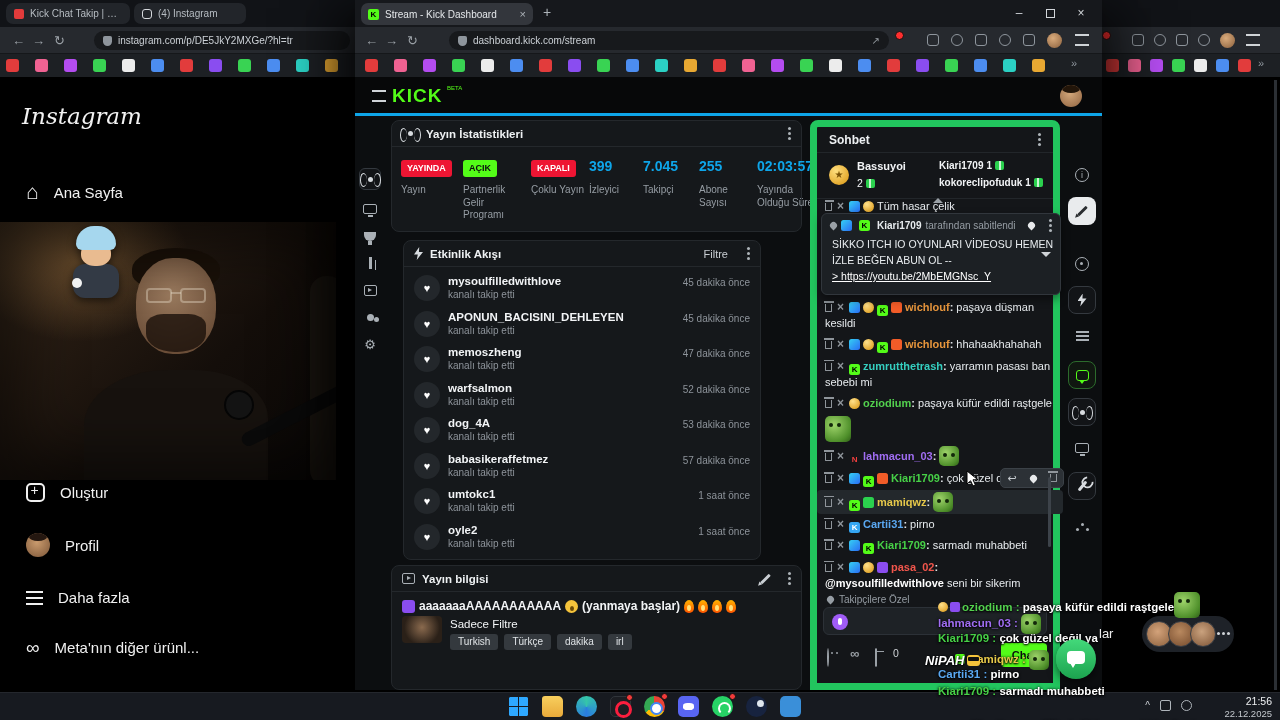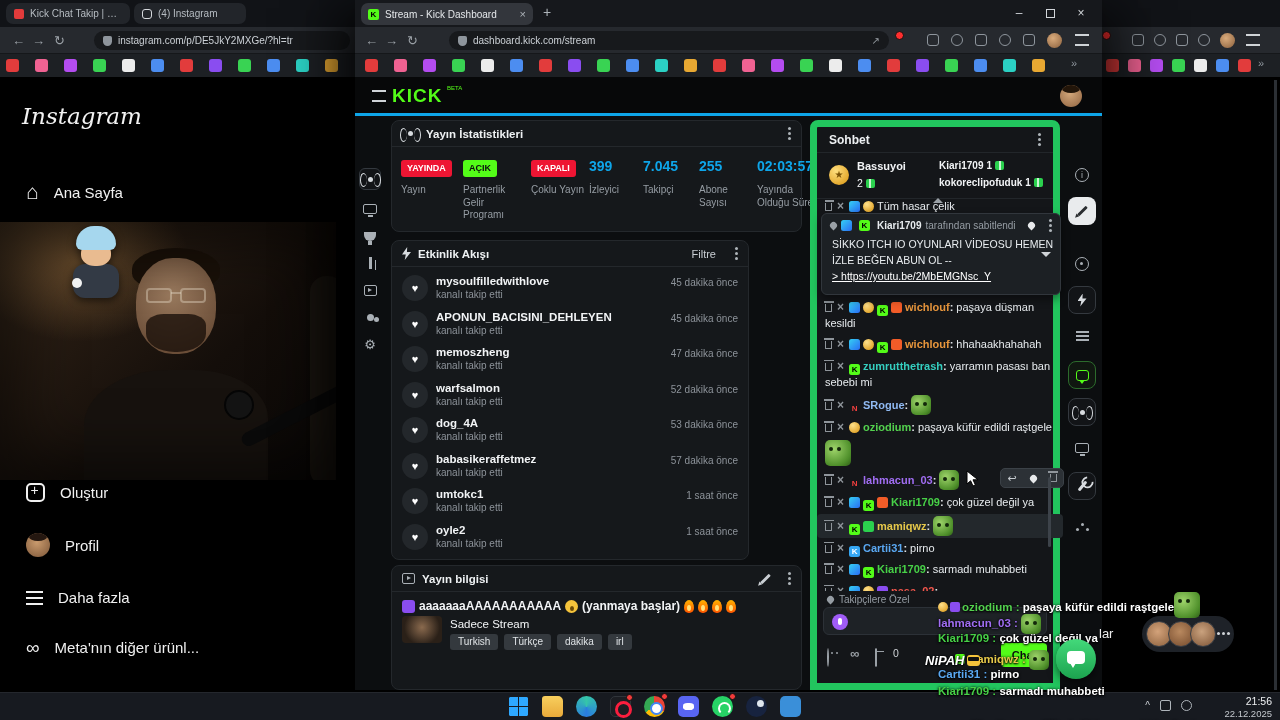--- a/index.html
+++ b/index.html
@@ -101,21 +101,21 @@
 .kebab.noauto{margin-left:0}
 
 #stats{left:36px;top:43px;width:411px;height:112px}
 .scell{position:absolute;top:36px;width:58px}
 .sbadge{display:inline-block;height:17px;line-height:17px;padding:0 6px;border-radius:3px;font-size:9px;font-weight:bold}
 .sbadge.red{background:#ee1533;color:#fff}
 .sbadge.green{background:#53fc18;color:#0b0d0e}
 .sval{font-size:14px;font-weight:bold;color:#0ea5e9}
 .slabel{position:absolute;left:0;top:27px;font-size:10px;color:#969da4;line-height:1.25;width:58px}
 
-#activity{left:36px;top:163px;width:358px;height:320px}
+#activity{left:48px;top:163px;width:358px;height:320px}
 .bolt{width:9px;height:13px;background:#d7dbdf;clip-path:polygon(58% 0,0 58%,42% 58%,30% 100%,100% 38%,55% 38%)}
 #act-filter{font-size:11px;color:#c9ced3;margin-left:auto}
 #act-rows{position:absolute;left:0;top:30px;right:0}
 .arow{position:relative;height:35.5px;padding:3px 10px 0 44px}
 .aheart{position:absolute;left:10px;top:4px;width:26px;height:26px;border-radius:50%;background:#23272b;color:#fff;font-size:11px;display:flex;align-items:center;justify-content:center}
 .aname{font-size:11.5px;font-weight:bold;color:#f2f4f6;line-height:1.25;white-space:nowrap;overflow:hidden;text-overflow:ellipsis;max-width:260px}
 .asub{font-size:10px;color:#8d939a;margin-top:1px}
 .atime{position:absolute;right:10px;top:6px;font-size:10px;color:#8d939a}
 
 #info{left:36px;top:488px;width:411px;height:125px}
@@ -565,21 +565,21 @@
           <span class="emj-purple"></span>
           <span class="tt">aaaaaaaAAAAAAAAAAA</span>
           <span class="emj-face"></span>
           <span class="tt">(yanmaya başlar)</span>
           <span class="flame"></span>
           <span class="flame"></span>
           <span class="flame"></span>
           <span class="flame"></span>
         </div>
         <div id="info-thumb"></div>
-        <div id="info-cat">Sadece Stream</div>
+        <div id="info-cat">Sadece Filtre</div>
         <div id="info-tags">
             <span class="tagpill">Turkish</span>
             <span class="tagpill">Türkçe</span>
             <span class="tagpill">dakika</span>
             <span class="tagpill">irl</span>
           </div>
       </div>
 
       <div id="chat">
         <div id="chat-h">
@@ -618,21 +618,20 @@
           </div>
           <div id="pin-l1">SİKKO ITCH IO OYUNLARI VİDEOSU HEMEN</div>
           <div id="pin-l2">İZLE BEĞEN ABUN OL --</div>
           <div id="pin-link">&gt; https://youtu.be/2MbEMGNsc_Y</div>
           <div id="pin-chev"></div>
         </div>
         <div id="msgs">
             <div class="cmsg"><span class="mtrash"></span><span class="mban">×</span><span class="badge" style="background: linear-gradient(135deg, rgb(53, 208, 242), rgb(42, 109, 245));"></span><span class="badge" style="background: radial-gradient(circle at 35% 30%, rgb(255, 224, 138), rgb(217, 148, 15)); border-radius: 50%;"></span><span class="badge" style="background: rgb(83, 252, 24); color: rgb(0, 0, 0);">K</span><span class="badge" style="background: rgb(242, 92, 40);"></span><span class="cuser" style="color: rgb(232, 150, 60);">wichlouf</span><span class="colon">: </span><span class="ctext">paşaya düşman kesildi</span></div>
             <div class="cmsg"><span class="mtrash"></span><span class="mban">×</span><span class="badge" style="background: linear-gradient(135deg, rgb(53, 208, 242), rgb(42, 109, 245));"></span><span class="badge" style="background: radial-gradient(circle at 35% 30%, rgb(255, 224, 138), rgb(217, 148, 15)); border-radius: 50%;"></span><span class="badge" style="background: rgb(83, 252, 24); color: rgb(0, 0, 0);">K</span><span class="badge" style="background: rgb(242, 92, 40);"></span><span class="cuser" style="color: rgb(232, 150, 60);">wichlouf</span><span class="colon">: </span><span class="ctext">hhahaakhahahah</span></div>
             <div class="cmsg"><span class="mtrash"></span><span class="mban">×</span><span class="badge" style="background: rgb(83, 252, 24); color: rgb(0, 0, 0);">K</span><span class="cuser" style="color: rgb(53, 207, 192);">zumrutthetrash</span><span class="colon">: </span><span class="ctext">yarramın pasası ban sebebi mi</span></div>
-            <div class="cmsg"><span class="mtrash"></span><span class="mban">×</span><span class="badge" style="background: transparent; color: rgb(242, 63, 63);">N</span><span class="cuser" style="color: rgb(143, 185, 242);">SRogue</span><span class="colon">: </span><span class="emote"></span></div>
             <div class="cmsg"><span class="mtrash"></span><span class="mban">×</span><span class="badge" style="background: radial-gradient(circle at 35% 30%, rgb(255, 224, 138), rgb(217, 148, 15)); border-radius: 50%;"></span><span class="cuser" style="color: rgb(83, 209, 78);">oziodium</span><span class="colon">: </span><span class="ctext">paşaya küfür edildi raştgele</span></div>
             <div class="cmsg"><span class="emote lg"></span></div>
             <div class="cmsg"><span class="mtrash"></span><span class="mban">×</span><span class="badge" style="background: transparent; color: rgb(242, 63, 63);">N</span><span class="cuser" style="color: rgb(160, 109, 242);">lahmacun_03</span><span class="colon">: </span><span class="emote"></span></div>
             <div class="cmsg"><span class="mtrash"></span><span class="mban">×</span><span class="badge" style="background: linear-gradient(135deg, rgb(53, 208, 242), rgb(42, 109, 245));"></span><span class="badge" style="background: rgb(83, 252, 24); color: rgb(0, 0, 0);">K</span><span class="badge" style="background: rgb(242, 92, 40);"></span><span class="cuser" style="color: rgb(71, 209, 71);">Kiari1709</span><span class="colon">: </span><span class="ctext">çok güzel değil ya</span></div>
             <div class="cmsg hovered"><span class="mtrash"></span><span class="mban">×</span><span class="badge" style="background: rgb(83, 252, 24); color: rgb(0, 0, 0);">K</span><span class="badge" style="background: rgb(43, 209, 78);"></span><span class="cuser" style="color: rgb(230, 200, 74);">mamiqwz</span><span class="colon">: </span><span class="emote"></span></div>
             <div class="cmsg"><span class="mtrash"></span><span class="mban">×</span><span class="badge" style="background: rgb(53, 166, 242); color: rgb(255, 255, 255);">K</span><span class="cuser" style="color: rgb(90, 168, 242);">Cartii31</span><span class="colon">: </span><span class="ctext">pirno</span></div>
             <div class="cmsg"><span class="mtrash"></span><span class="mban">×</span><span class="badge" style="background: linear-gradient(135deg, rgb(53, 208, 242), rgb(42, 109, 245));"></span><span class="badge" style="background: rgb(83, 252, 24); color: rgb(0, 0, 0);">K</span><span class="cuser" style="color: rgb(71, 209, 71);">Kiari1709</span><span class="colon">: </span><span class="ctext">sarmadı muhabbeti</span></div>
             <div class="cmsg"><span class="mtrash"></span><span class="mban">×</span><span class="badge" style="background: linear-gradient(135deg, rgb(53, 208, 242), rgb(42, 109, 245));"></span><span class="badge" style="background: radial-gradient(circle at 35% 30%, rgb(255, 224, 138), rgb(217, 148, 15)); border-radius: 50%;"></span><span class="badge" style="background: rgb(138, 77, 240);"></span><span class="cuser" style="color: rgb(242, 86, 76);">pasa_02</span><span class="colon">: </span><span class="mention">@mysoulfilledwithlove </span><span class="ctext">seni bir sikerim</span></div>
             <div class="cmsg"><span class="emote wide"></span><span class="emote lg"></span></div>
           </div>

